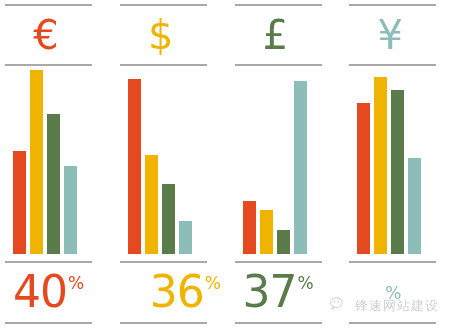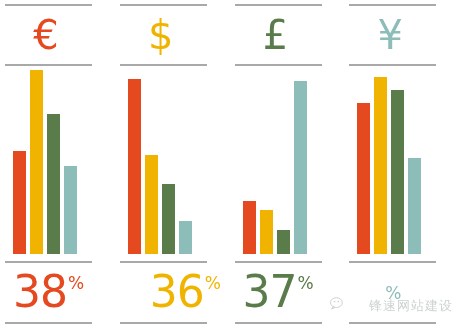--- a/index.html
+++ b/index.html
@@ -100,21 +100,21 @@
     margin-top:3px;
     margin-left:1px;
   }
 
   
   #watermark {
     position:absolute;
     left:330px; top:297px;
     display:flex;
     align-items:center;
-    gap:22px;
+    gap:8px;
     opacity:0.45;
     pointer-events:none;
   }
   #watermark .wm-text {
     font-family:"DejaVu Sans", sans-serif;
     font-size:13px;
     color:#8c9a93;
     letter-spacing:1px;
     white-space:nowrap;
   }
@@ -133,21 +133,21 @@
     <div class="rule mid" style="background: rgb(154, 154, 154);"></div>
     <div class="chart">
       <div class="bar" style="height: 103.04px; background: rgb(228, 73, 31);"></div>
       <div class="bar" style="height: 184px; background: rgb(240, 180, 0);"></div>
       <div class="bar" style="height: 139.84px; background: rgb(90, 123, 74);"></div>
       <div class="bar" style="height: 88.32px; background: rgb(140, 189, 184);"></div>
     </div>
     <div class="rule bars" style="background: rgb(154, 154, 154);"></div>
     <div class="pct-zone">
       <div class="pct-wrap">
-        <span class="pct-num" style="color: rgb(228, 73, 31);">38</span>
+        <span class="pct-num" style="color: rgb(228, 73, 31);">40</span>
         <span class="pct-sign" style="color: rgb(228, 73, 31);">%</span>
       </div>
     </div>
     <div class="rule bottom" style="background: rgb(154, 154, 154);"></div>
   </div>
 
   <div class="panel">
     <div class="rule top" style="background: rgb(154, 154, 154);"></div>
     <div class="symbol-zone">
       <span class="symbol" style="color: rgb(240, 180, 0);">$</span>

